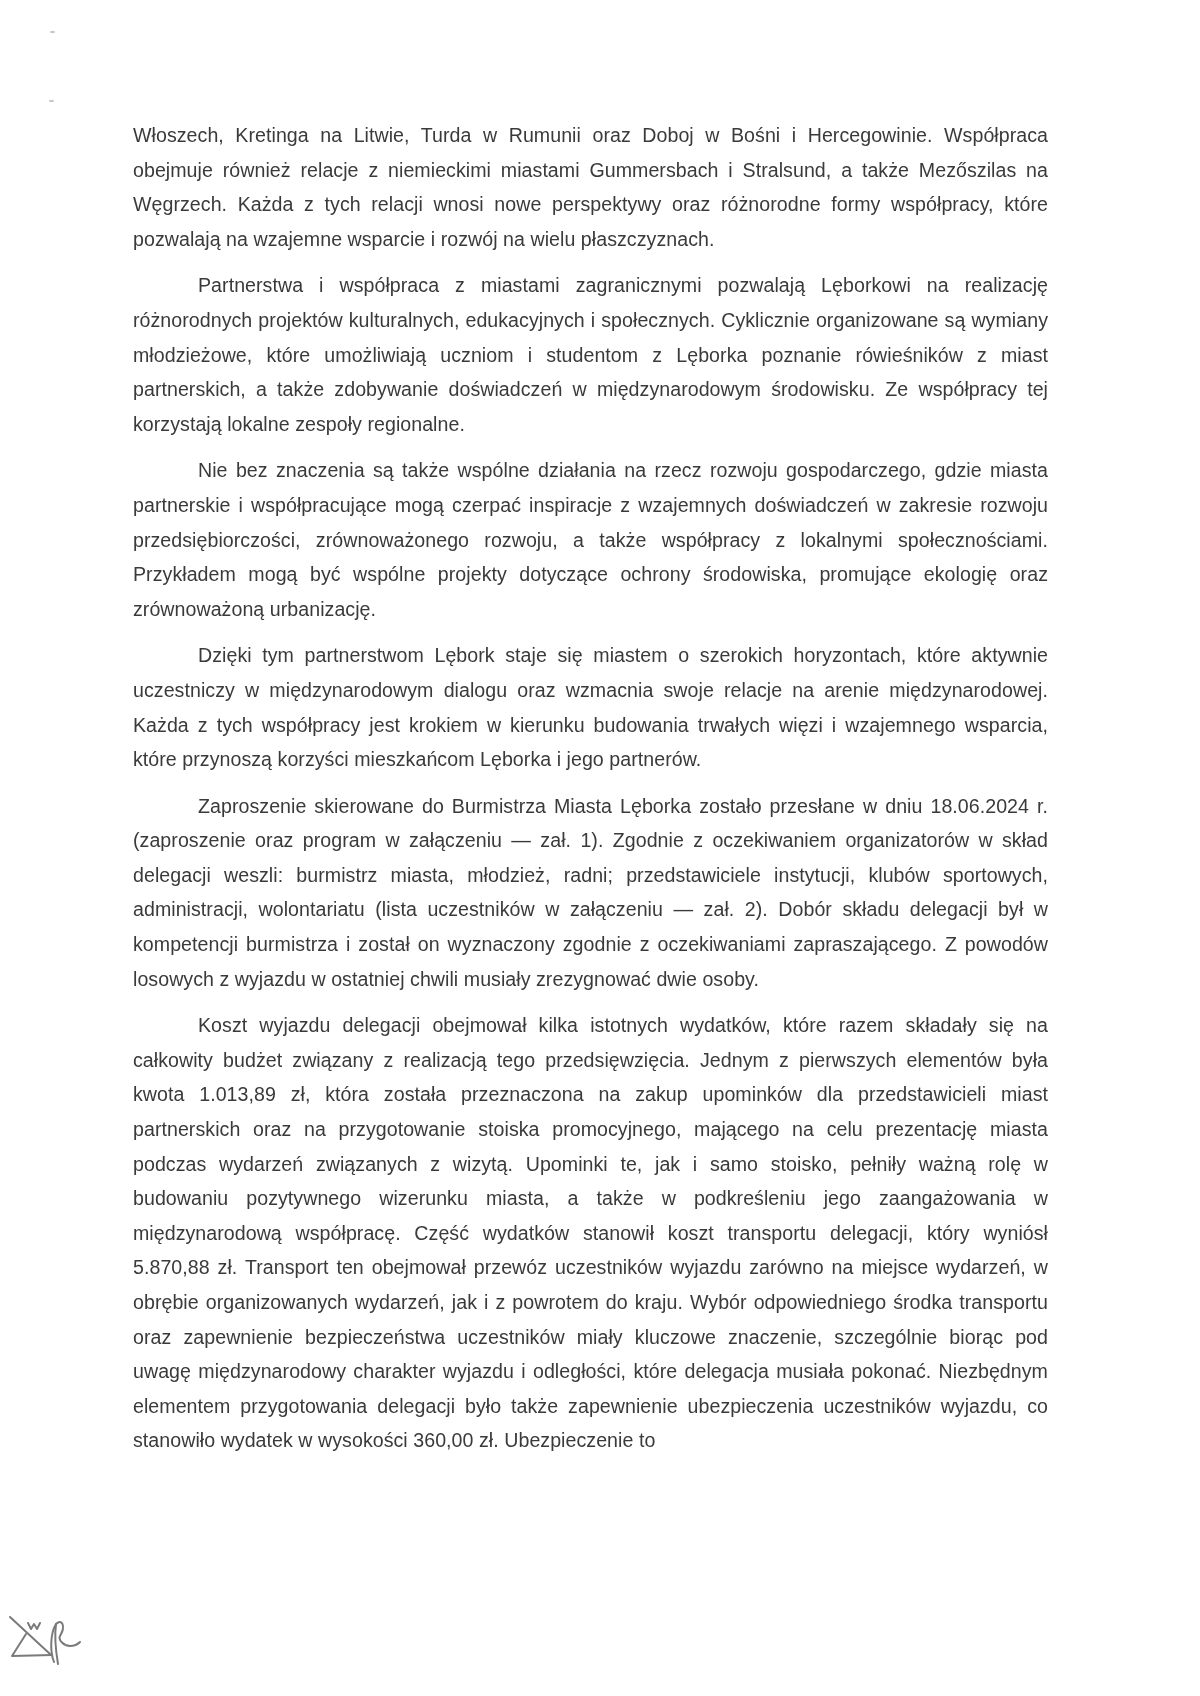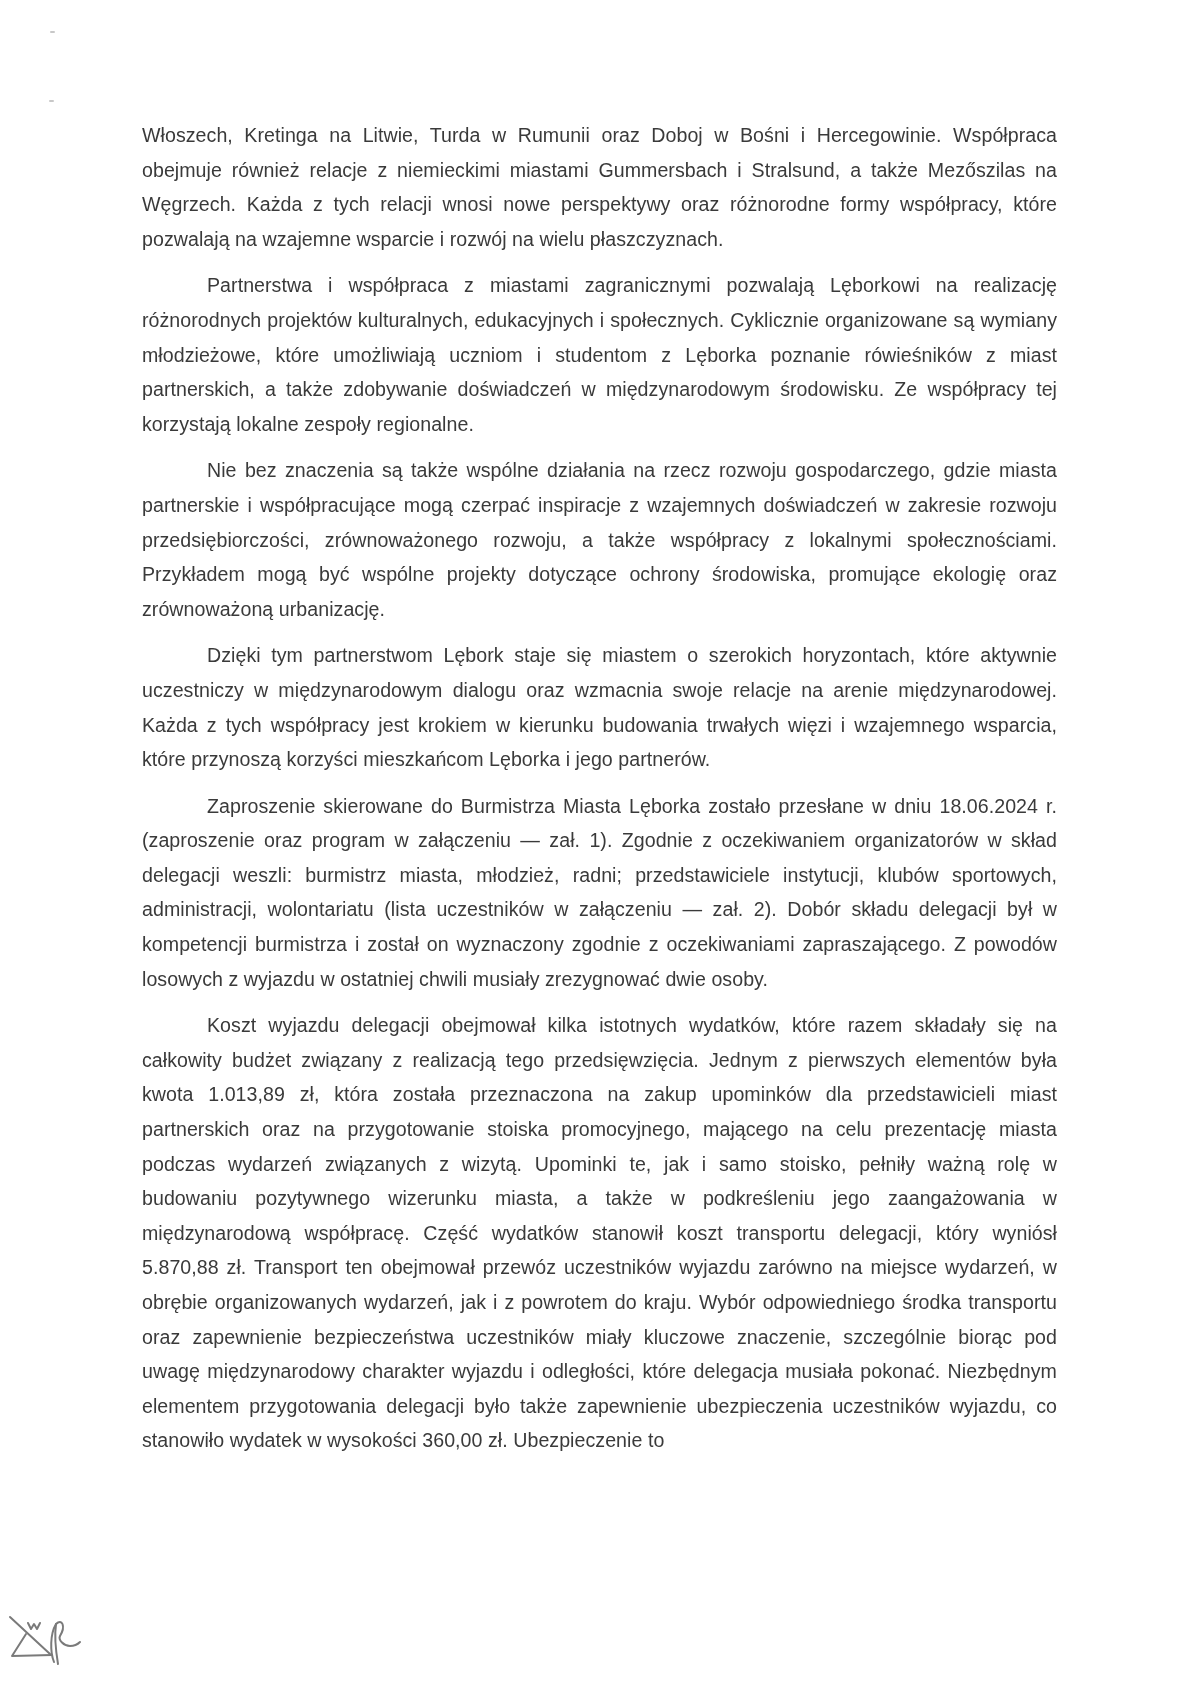--- a/index.html
+++ b/index.html
@@ -27,21 +27,21 @@
       position: absolute;
       width: 5px;
       height: 2px;
       background: #c8c8c8;
       border-radius: 1px;
     }
     .scan-mark.m1 { left: 50px; top: 31px; }
     .scan-mark.m2 { left: 49px; top: 100px; }
     .body-text {
       position: absolute;
-      left: 142px;
+      left: 133px;
       top: 118px;
       width: 915px;
     }
     .para {
       margin: 0 0 12px 0;
       font-size: 19.6px;
       line-height: 34.6px;
       text-align: justify;
       text-indent: 65px;
       letter-spacing: 0.05px;

